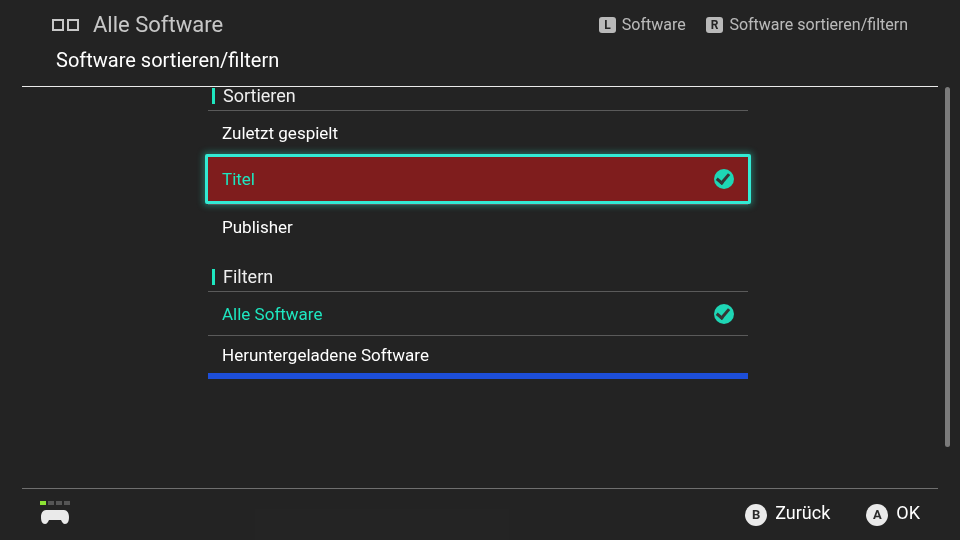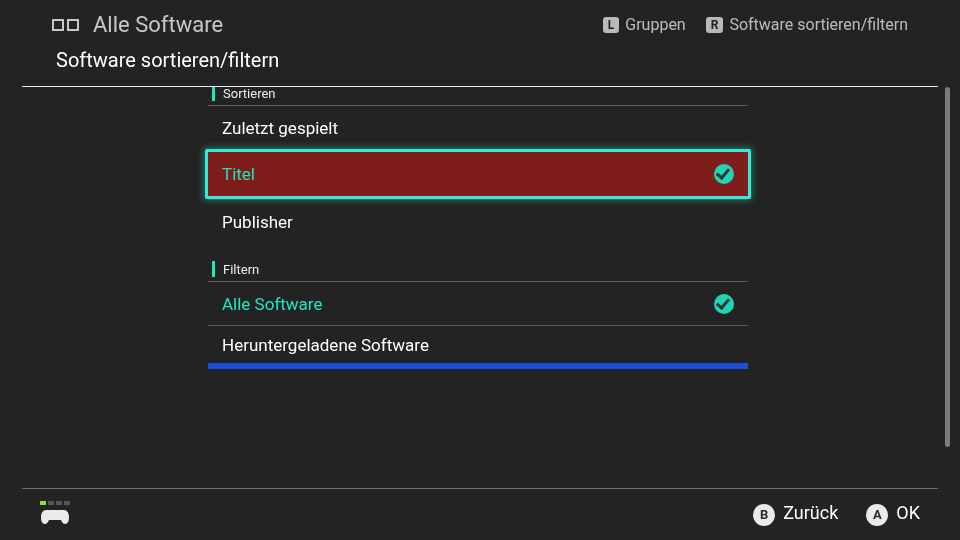--- a/index.html
+++ b/index.html
@@ -16,59 +16,59 @@
   .hint-key { background:#eee; color:#2e2e2e; border-radius:3px; font-size:12px; font-weight:700; padding:1px 5px; }
 
   
   .overlay-dim { position: absolute; inset: 0; background: rgba(0,0,0,0.22); }
   .panel { position: absolute; top: 32px; left: 0; right: 0; bottom: 0; display: flex; flex-direction: column; }
   .panel-title { font-size: 20px; color: #fff; padding: 16px 0 14px 56px; }
   .panel-rule { height: 1px; background: #eaeaea; margin: 0 22px; }
 
   .scroll-area { position: relative; flex: 1; overflow: hidden; }
   .list { position: absolute; left: 208px; width: 540px; top: -20px; } 
-  .section-label { display: flex; align-items: center; gap: 8px; font-size: 13px; color: #eee; margin: 18px 0 4px 4px; }
+  .section-label { display: flex; align-items: center; gap: 8px; font-size: 18px; color: #eee; margin: 18px 0 4px 4px; }
   .section-label .bar { width: 3px; height: 16px; background: #1ee6c0; }
   .row { position: relative; display: flex; align-items: center; justify-content: space-between; height: 44px; padding: 3px 14px; font-size: 17px; color: #fff; border-top: 1px solid #5a5a5a; cursor: pointer; }
   .row:last-child { border-bottom: 6px solid #1d4ed8; }
   .row.selected { color: #1ee6c0; }
   .row.focused { border: 3px solid #33ead4; border-radius: 2px; background: #7f1d1d; height: 50px; margin: 0 -3px; box-shadow: 0 0 6px 2px rgba(40,230,200,0.35); }
   .check { width: 20px; height: 20px; border-radius: 50%; background: #1ed6b5; display: none; position: relative; }
   .row.selected .check { display: inline-block; }
   .check::after { content:""; position:absolute; left:5px; top:2px; width:5px; height:10px; border: solid #353535; border-width: 0 3px 3px 0; transform: rotate(40deg); }
 
   .scroll-thumb { position: absolute; right: 10px; top: 0; width: 5px; height: 360px; background: #7b7b7b; border-radius: 3px; }
 
   
   .bottom { position: absolute; left: 0; right: 0; bottom: 0; height: 52px; display: flex; align-items: center; justify-content: space-between; padding: 0 40px; }
   .bottom .thin-rule { position:absolute; left:22px; right:22px; top:0; height:1px; background:#6f6f6f; }
   .pad { display: flex; flex-direction: column; align-items: flex-start; gap: 2px; }
   .pad-dots { display: flex; gap: 2px; }
   .pad-dots span { width: 6px; height: 4px; background:#555; }
   .pad-dots span.on { background:#8ce234; }
   .controller { color:#eaeaea; }
-  .actions { display: flex; gap: 28px; color: #fff; font-size: 18px; align-items: center; }
+  .actions { display: flex; gap: 36px; color: #fff; font-size: 18px; align-items: center; }
   .circ { display:inline-flex; width:22px; height:22px; border-radius:50%; background:#eaeaea; color:#2b2b2b; align-items:center; justify-content:center; font-size:13px; font-weight:700; margin-right:8px; }
 </style>
 </head>
 <body>
 
 <div class="bg-layer">
   <div class="bg-top">
     <div class="bg-top-left">
       <span class="grid-icon">
           <span></span>
           <span></span>
         </span>
       <span>Alle Software</span>
     </div>
     <div class="bg-top-right">
       <span class="hint-btn">
         <span class="hint-key">L</span>
-        <span>Gruppen</span>
+        <span>Software</span>
       </span>
       <span class="hint-btn">
         <span class="hint-key">R</span>
         <span>Software sortieren/filtern</span>
       </span>
     </div>
   </div>
 </div>
 
 <div class="overlay-dim"></div>

